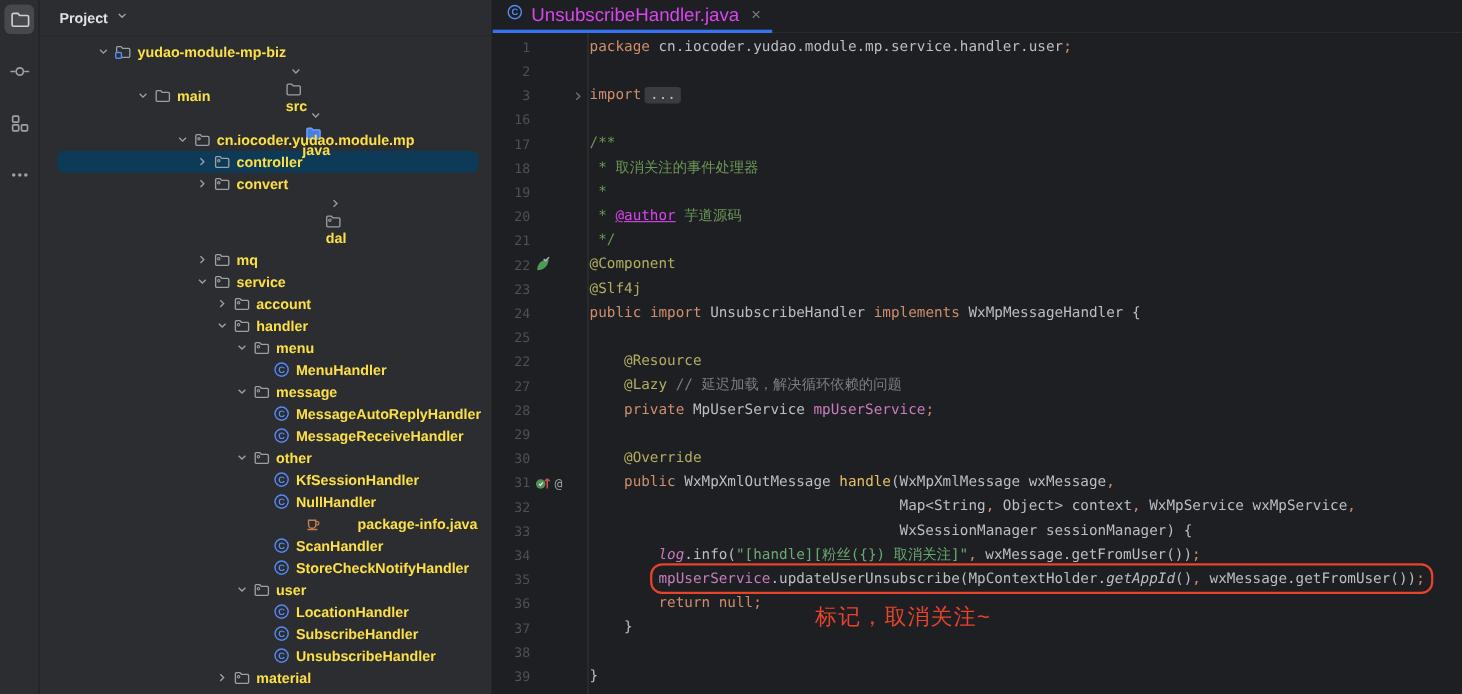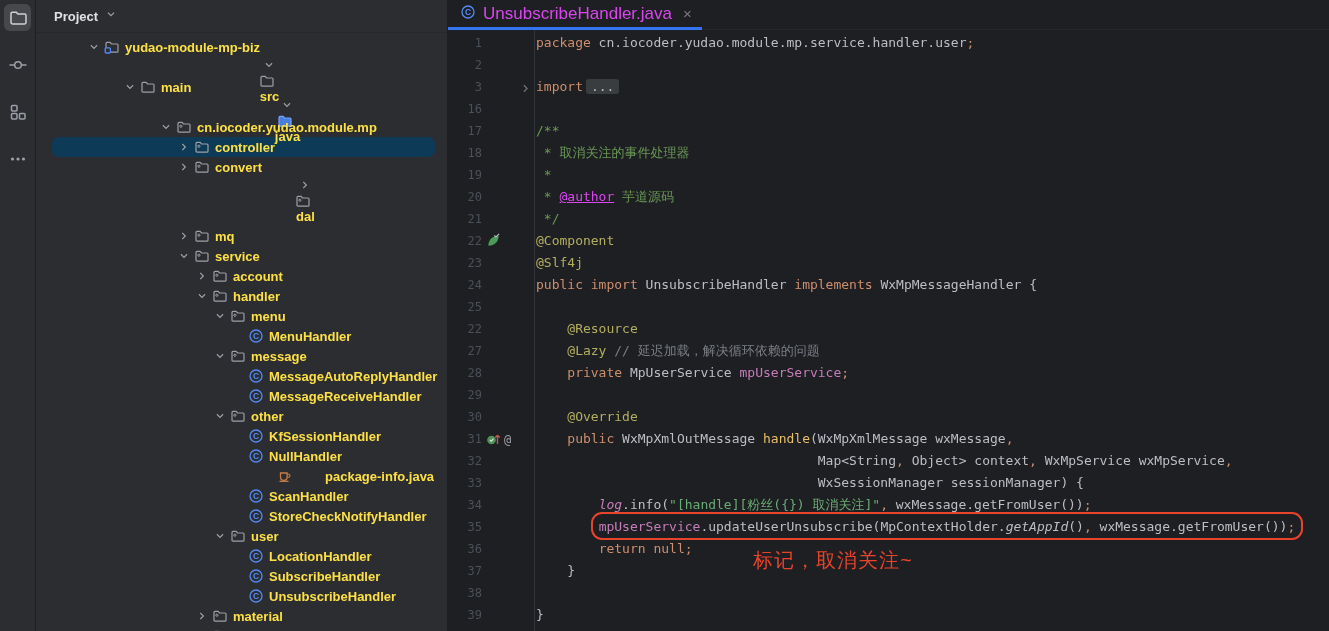--- a/index.html
+++ b/index.html
@@ -46,21 +46,21 @@
   .s-cmt{color:#7A7E85;}
   .s-str{color:#6AAB73;}
   .s-fld{color:#C77DBB;}
   .s-fldi{color:#C77DBB;font-style:italic;}
   .s-mth{color:#E8BF6A;}
   .s-itl{color:#BCBEC4;font-style:italic;}
   .s-fbox{background:#393D40;color:#BCBEC4;border-radius:3px;padding:0 5px;margin-left:3px;}
 
   .red-box{display:inline-block;position:relative;vertical-align:top;}
   .red-box::after{content:"";position:absolute;left:-8px;right:-8px;top:-4px;bottom:-2px;border:2.5px solid #E8432B;border-radius:11px;pointer-events:none;}
-  .red-note{position:absolute;left:305px;top:517px;font-size:20px;font-weight:500;color:#E8432B;letter-spacing:1px;font-family:Liberation Mono, monospace;}
+  .red-note{position:absolute;left:293px;top:517px;font-size:20px;font-weight:500;color:#E8432B;letter-spacing:1px;font-family:Liberation Mono, monospace;}
 </style>
 </head>
 <body>
 
 <div class="app">
 
   <div class="activity-bar">
     <div class="tool-btn sel">
       <svg width="20" height="20" viewBox="0 0 20 20">
           <path d="M3 5.6c0-.8.6-1.4 1.4-1.4h3.9l1.6 1.9h6.7c.8 0 1.4.6 1.4 1.4v7c0 .8-.6 1.4-1.4 1.4H4.4c-.8 0-1.4-.6-1.4-1.4z" fill="none" stroke="#CED0D6" stroke-width="1.5"></path>

